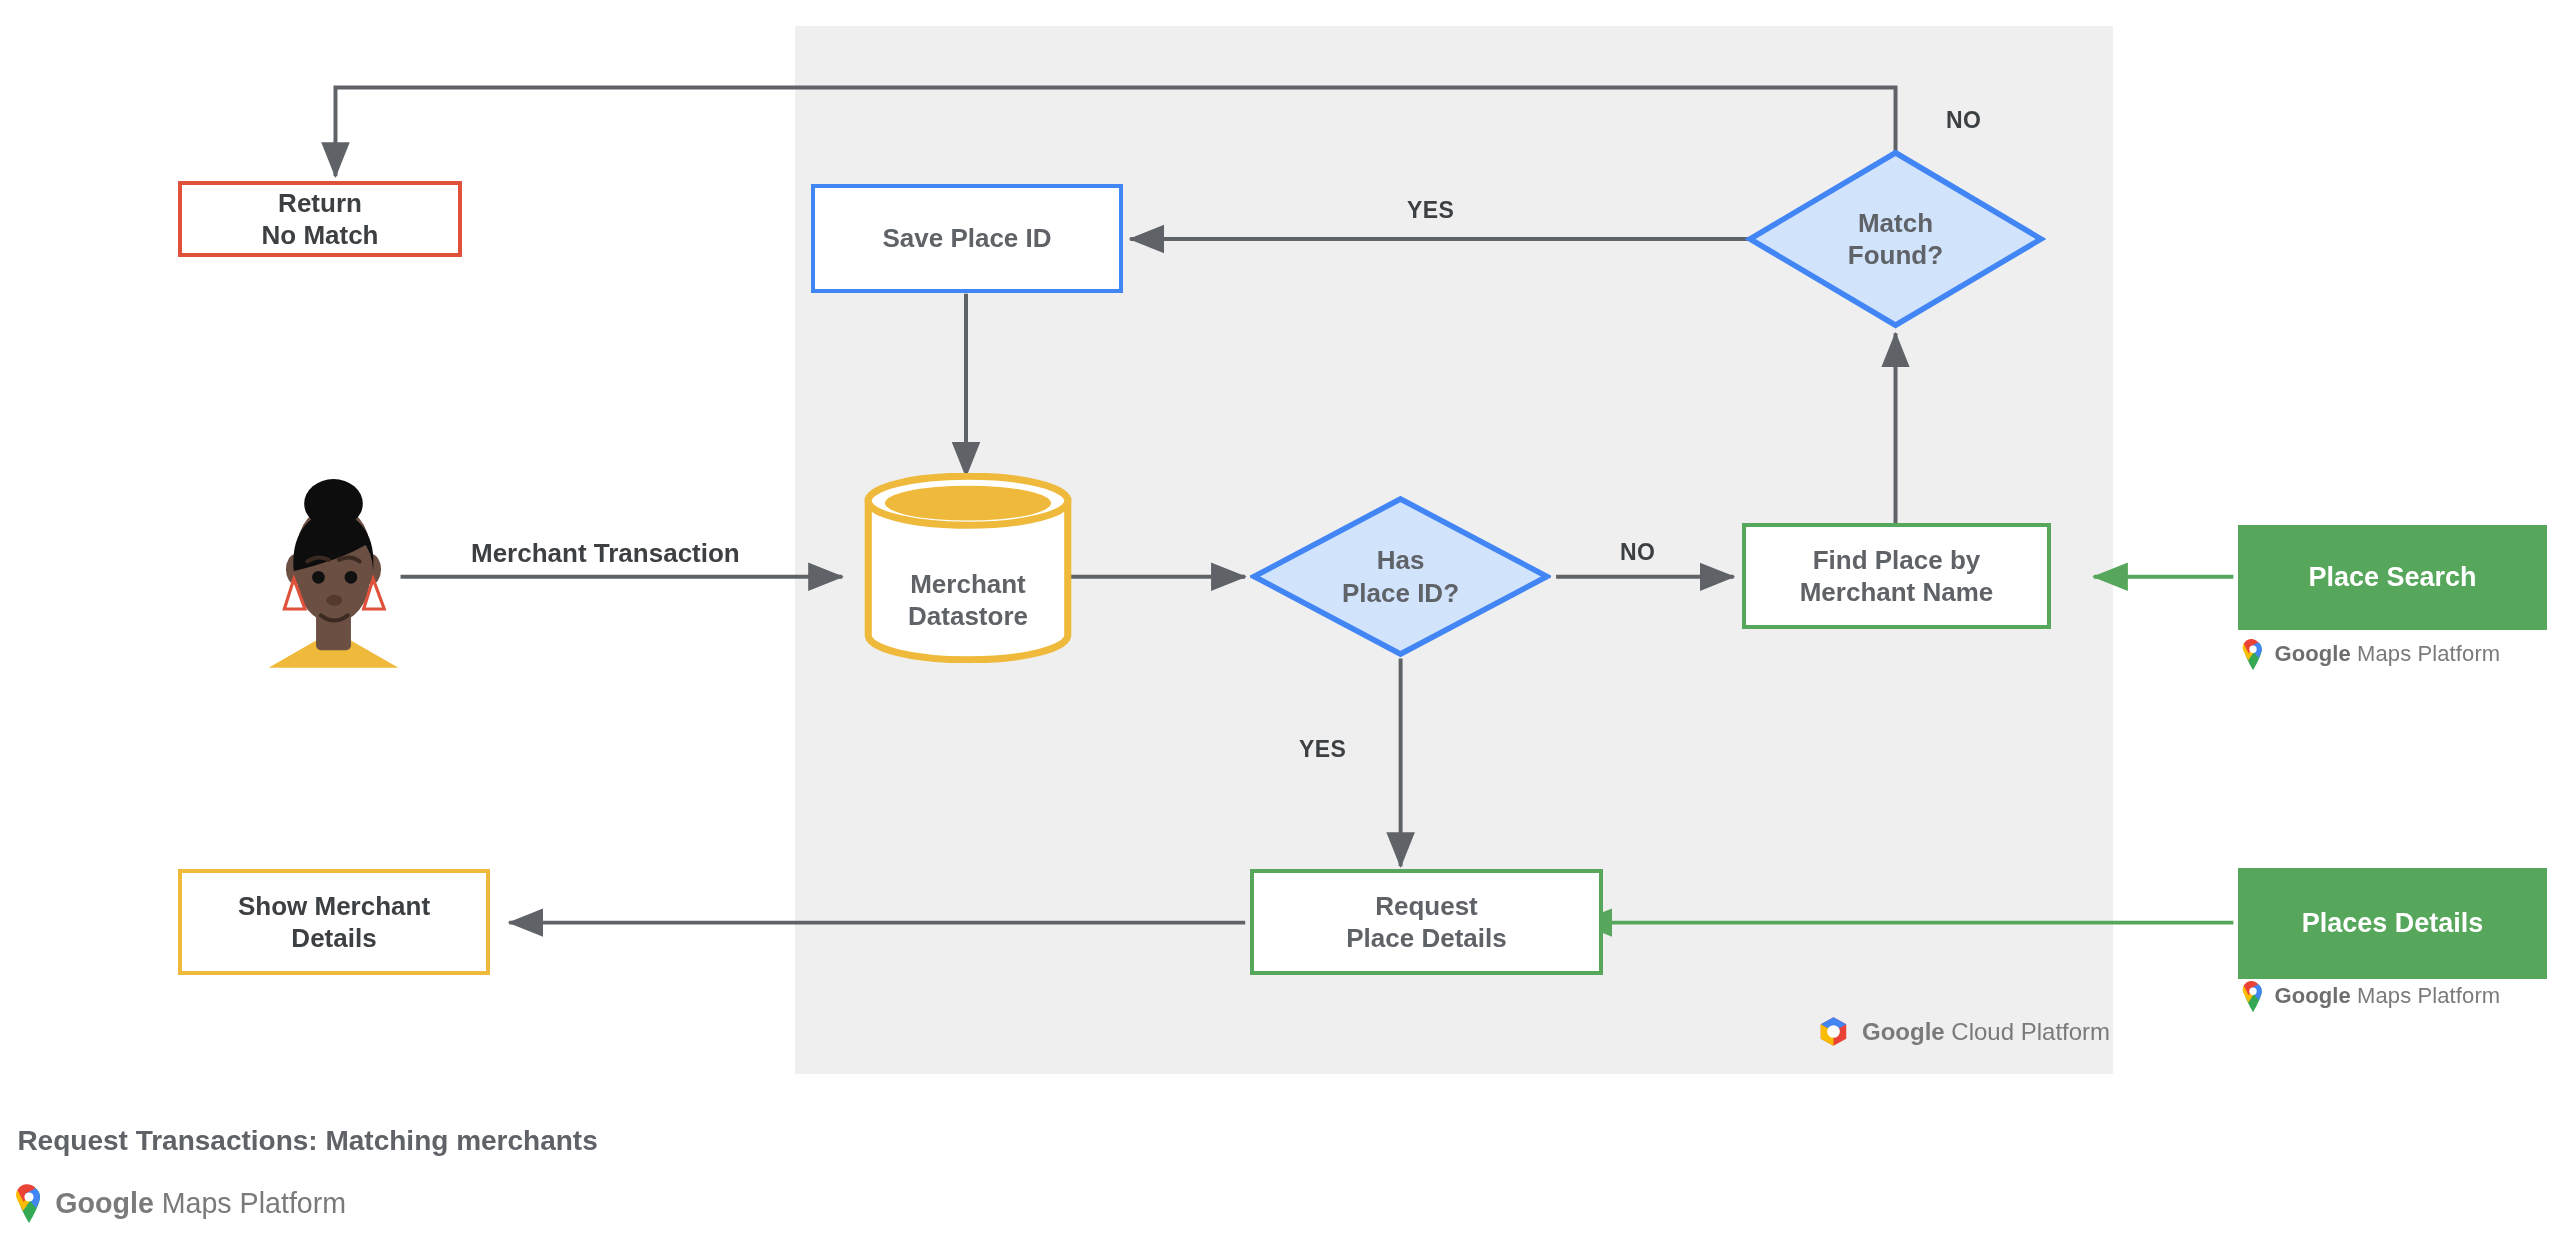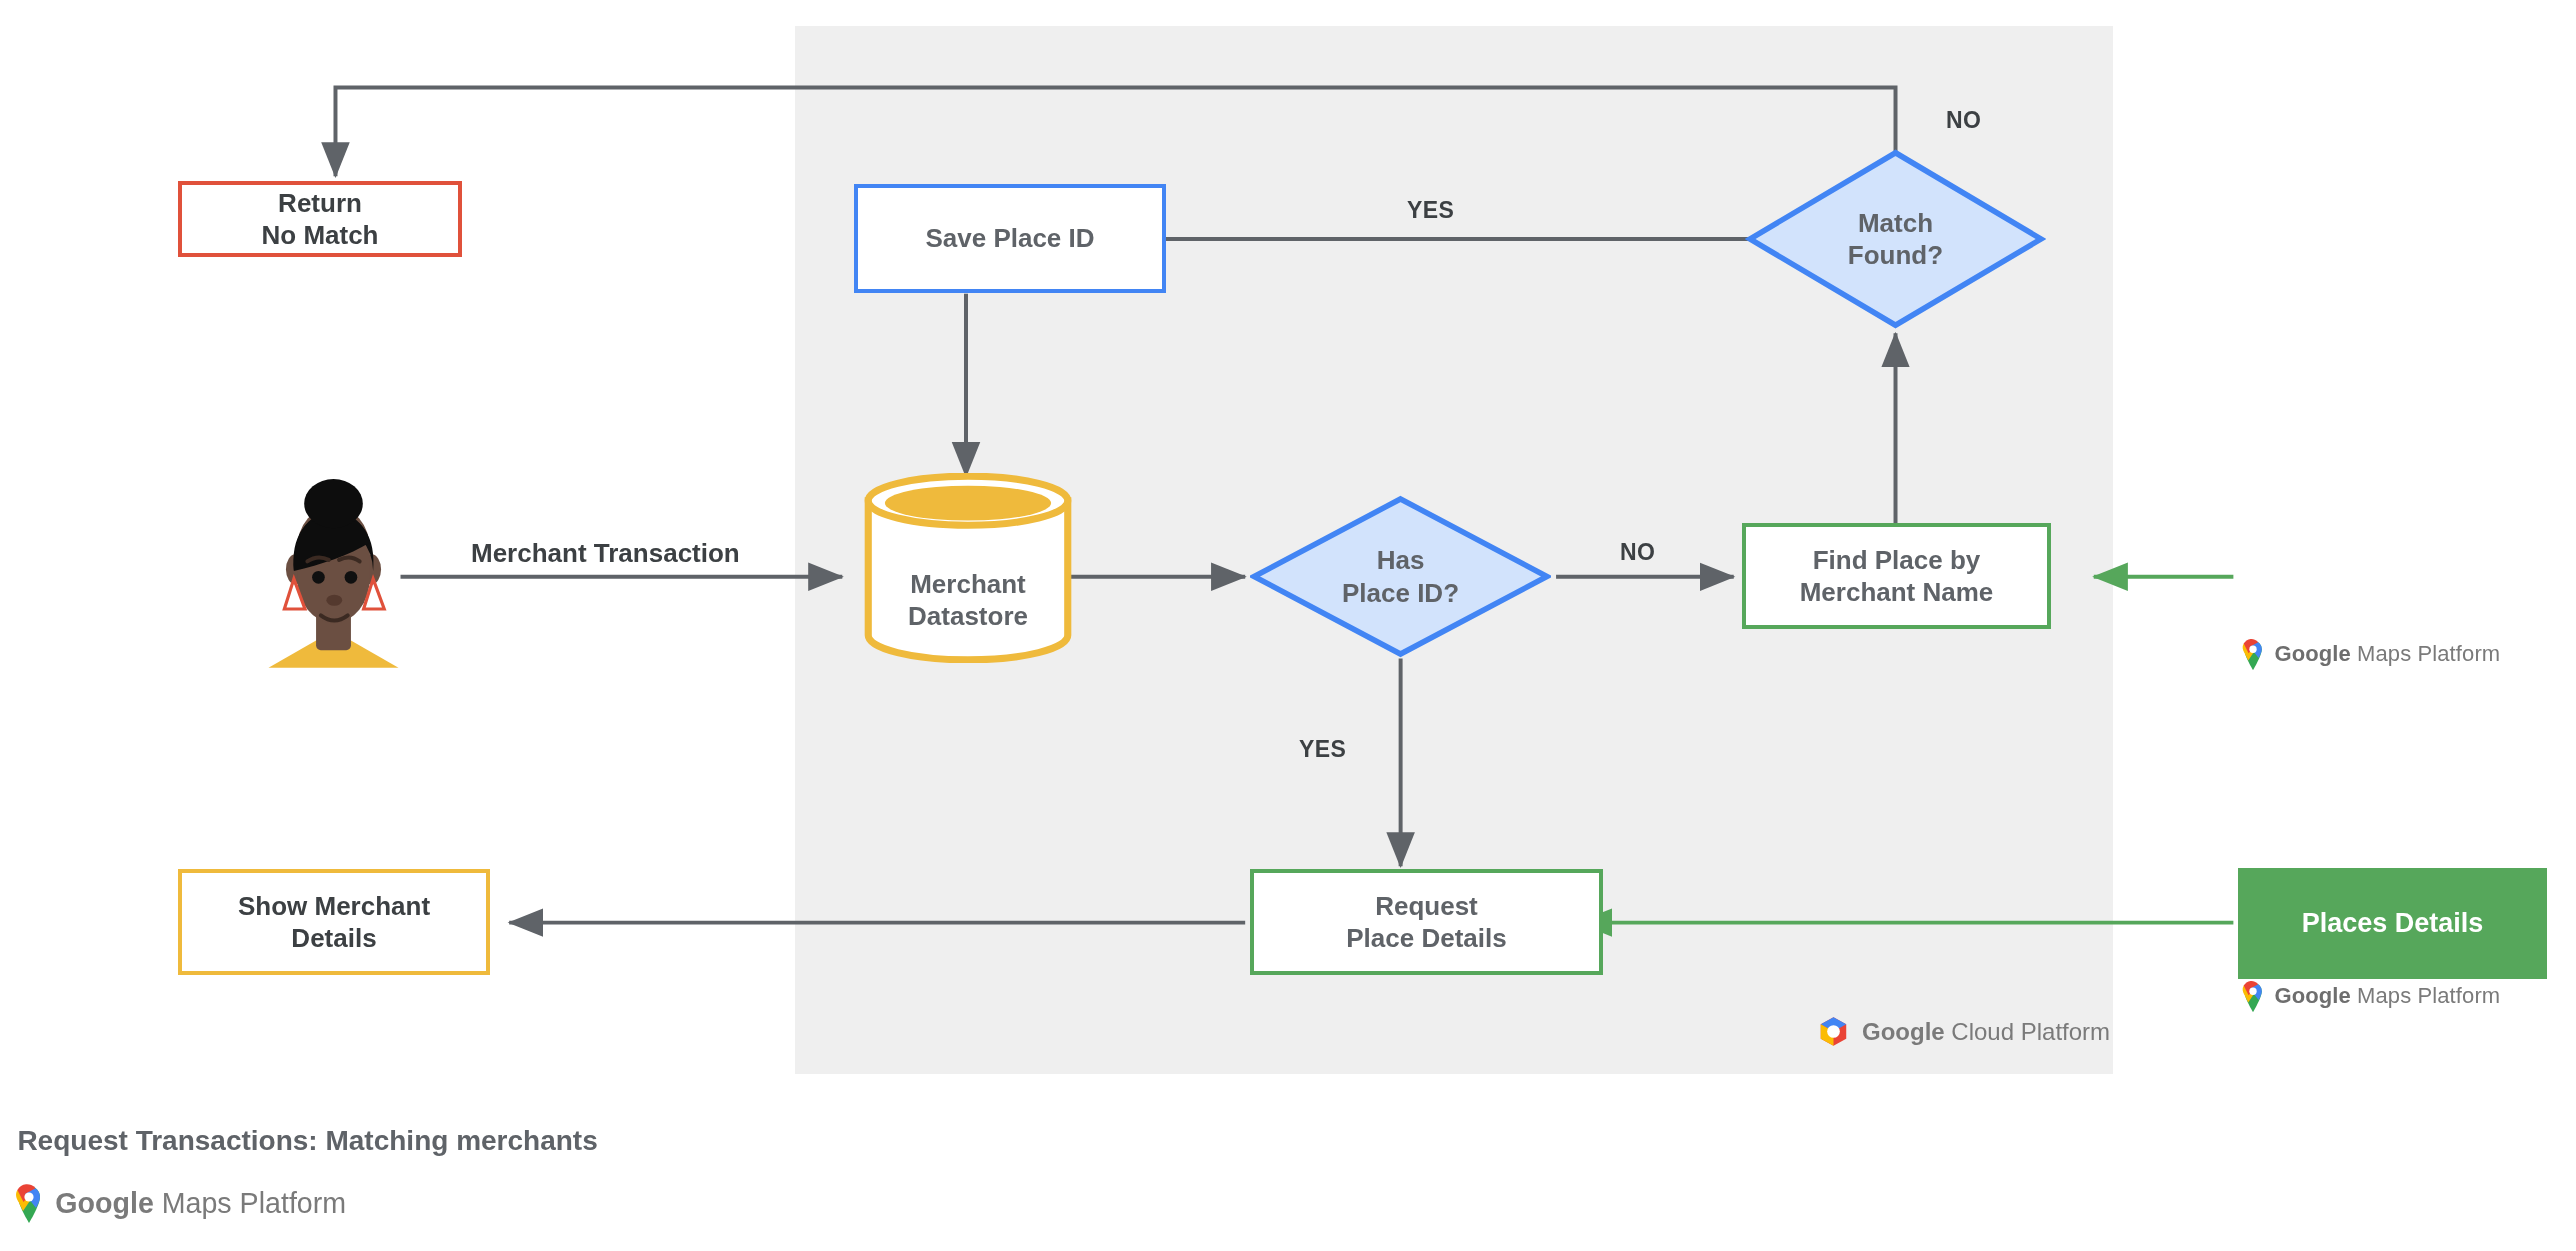--- a/index.html
+++ b/index.html
@@ -10,21 +10,21 @@
   
   .node-label{
     position:absolute;left:0;top:0;width:100%;height:100%;
     display:flex;align-items:center;justify-content:center;
     text-align:center;line-height:1.24;
     color:#5f6368;font-weight:bold;font-size:26px;
     white-space:pre-line;pointer-events:none;
   }
   .box{box-sizing:border-box;background:#ffffff;}
   .box.red{border:4.8px solid #E0513B;}
-  .box.blue{border:4.8px solid #4285F4;margin-left:43px;}
+  .box.blue{border:4.8px solid #4285F4;}
   .box.green{border:4.8px solid #56A75B;padding-left:26px;}
   .box.amber{border:4.8px solid #EFBA3C;}
   .solid-green{background:#56A75B;border:none;}
   .solid-green .node-label{color:#ffffff;font-size:27px;}
   .box.red .node-label{color:#3c4043;}
   .box.amber .node-label{color:#3c4043;}
   
   .diamond{position:absolute;}
   .diamond .node-label{color:#5f6368;}
   
@@ -168,20 +168,23 @@
     </svg>
     <div class="node-label">Has
 Place ID?</div>
   </div>
 
   <div class="abs box green" style="left:1742px;top:523px;width:309px;height:106px;">
     <div class="node-label">Find Place by
 Merchant Name</div>
   </div>
 
+  <div class="abs box solid-green" style="left:2238px;top:525px;width:309px;height:105px;">
+    <div class="node-label">Place Search</div>
+  </div>
   <div class="gmp-lockup" style="left:2241px;top:638px;">
     <svg width="24" height="32" viewBox="0 0 30 40">
       <path d="M15,40 C15,40 4,22 4,14 A11,11 0 0 1 26,14 C26,22 15,40 15,40 z" fill="#34A853"></path>
       <path d="M4.6,19 C2,15 1,11 3.4,7 L16.5,17 L9,28 z" fill="#FBBC04"></path>
       <path d="M3.4,7 A11,11 0 0 1 21.5,5.2 L9.5,19 z" fill="#EA4335"></path>
       <path d="M21.5,5.2 A11,11 0 0 1 26,14 C26,17 24.3,21 22,25 L11,11 z" fill="#4285F4"></path>
       <circle cx="15" cy="14" r="4.6" fill="#ffffff"></circle>
     </svg>
     <div class="gmp-text"><b>Google</b> <span>Maps Platform</span></div>
   </div>

